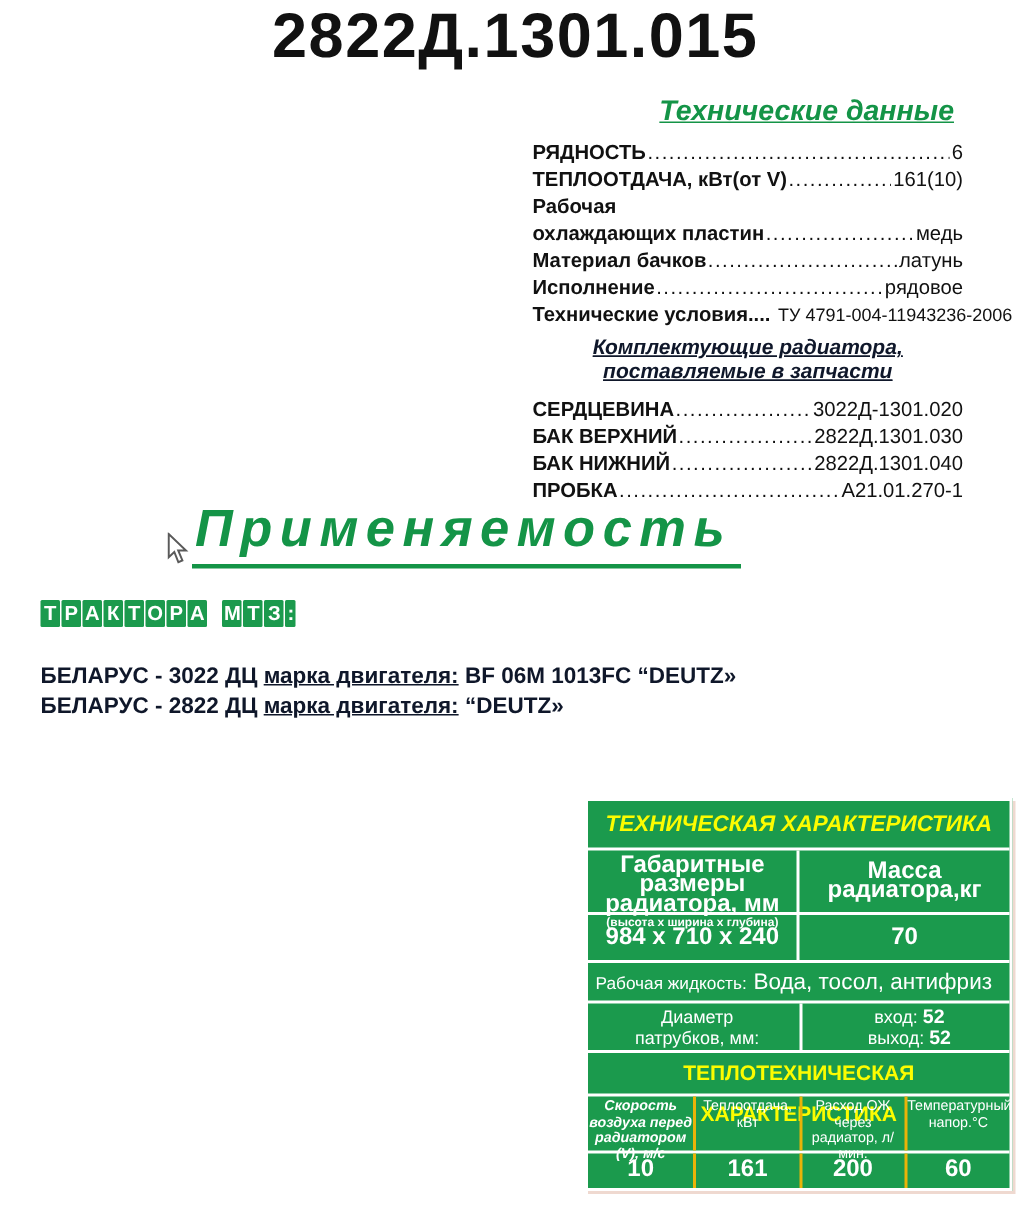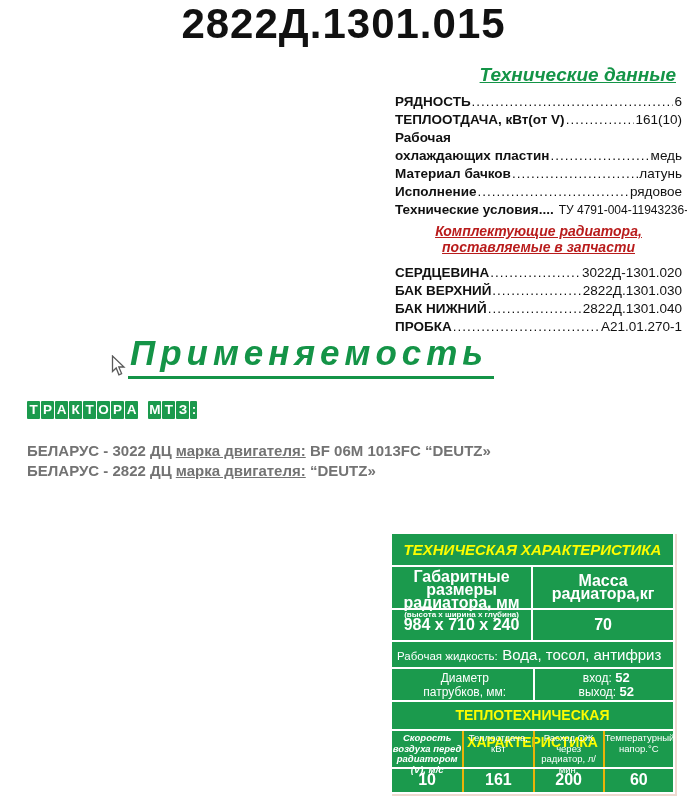--- a/index.html
+++ b/index.html
@@ -4,30 +4,30 @@
 <style>
   html,body { margin:0; padding:0; }
   body { font-family:"Liberation Sans", sans-serif; background:#ffffff; }
   .page { position:relative; width:687px; height:803px; background:#ffffff; overflow:hidden; }
 
   
   .doc-title { position:absolute; top:0; left:0; width:100%; margin:0; text-align:center;
                font-size:42px; font-weight:bold; color:#111; letter-spacing:1px; }
 
   
-  .right-col { position:absolute; left:395px; top:64px; width:287px; }
+  .right-col { position:absolute; left:355px; top:64px; width:287px; }
   .h-green { color:#149447; font-size:19px; font-weight:bold; font-style:italic;
              text-decoration:underline; text-align:right; padding-right:6px; }
   .spec-list { margin-top:7px; font-size:13.5px; color:#111; }
   .spec-row { display:flex; align-items:flex-start; line-height:18px; }
   .spec-label { font-weight:bold; white-space:nowrap; }
   .leader { flex:1 1 auto; overflow:hidden; white-space:nowrap; letter-spacing:1px; color:#111; margin:0 1px; }
   .spec-value { white-space:nowrap; }
   .tu-row .spec-value { font-size:12px; margin-left:5px; }
-  .h-green-sm { margin-top:5px; text-align:center; color:#b91c1c; font-size:14px;
+  .h-green-sm { margin-top:5px; text-align:center; color:#0f172a; font-size:14px;
                 font-weight:bold; font-style:italic; line-height:15.5px;text-decoration:underline; }
   .h-green-sm span { text-decoration:underline; }
   .parts { margin-top:9px; }
 
   
   .applicability-heading { position:absolute; left:128px; top:333px; }
   .app-text { display:inline-block; color:#149447; font-size:35px; font-weight:bold; font-style:italic;
               letter-spacing:5px; border-bottom:3px solid #149447; padding:0 6px 3px 2px; }
 
   
@@ -35,21 +35,21 @@
 
   
   .badge-row { position:absolute; left:27px; top:400px; }
   .badge-word { margin-right:5px; }
   .tile { display:inline-block; min-width:13px; height:18px; line-height:18px; background:#1b9a4d;
           color:#fff; font-weight:bold; font-size:13.5px; text-align:center; margin-right:1px; border-radius:1px; }
   .tile-narrow { min-width:7px; }
 
   
   .models { position:absolute; left:27px; top:441px; font-size:15px; font-weight:bold;
-            color:#737373; line-height:19.5px; }
+            color:#0f172a; line-height:19.5px; }
   .engine-label { text-decoration:underline; }
 
   
   .spec-table { position:absolute; left:390px; top:532px; width:281px; background:#1b9a4d;
                 border:2px solid #ffffff; box-shadow:2px 2px 0 rgba(225,185,170,.55); color:#fff; }
   .t-sec { border-top:2px solid #ffffff; }
   .t-sec:first-child { border-top:none; }
   .t-header1 { height:31px; line-height:31px; text-align:center; color:#fcfc00;
                font-size:15px; font-weight:bold; font-style:italic; }
   .t-header2 { height:27px; line-height:27px; text-align:center; color:#fcfc00;

